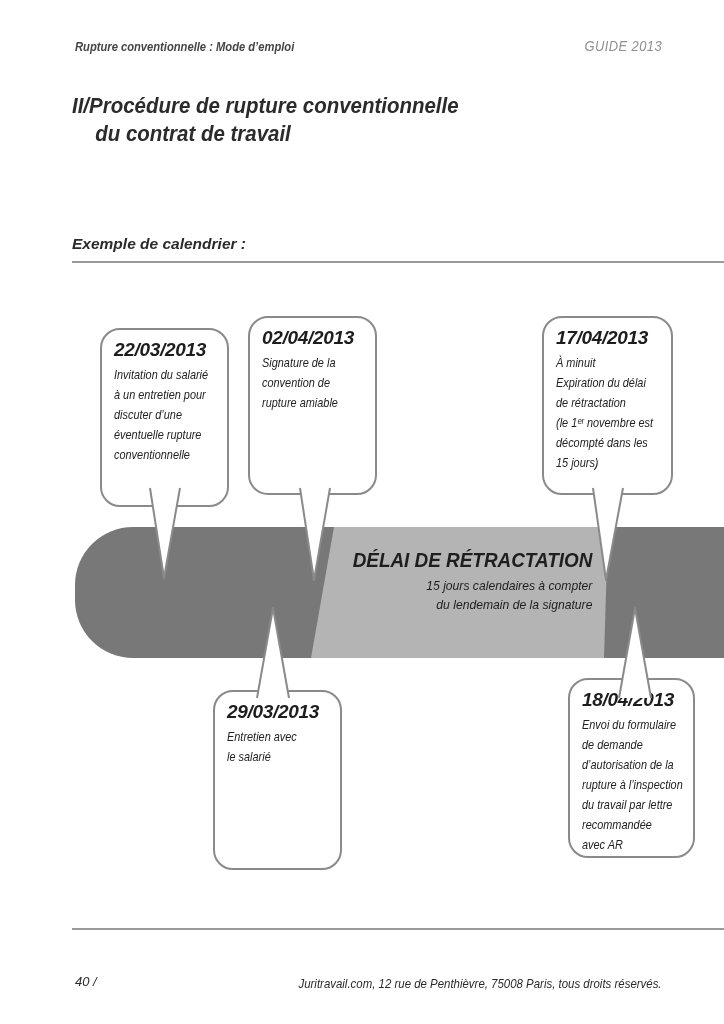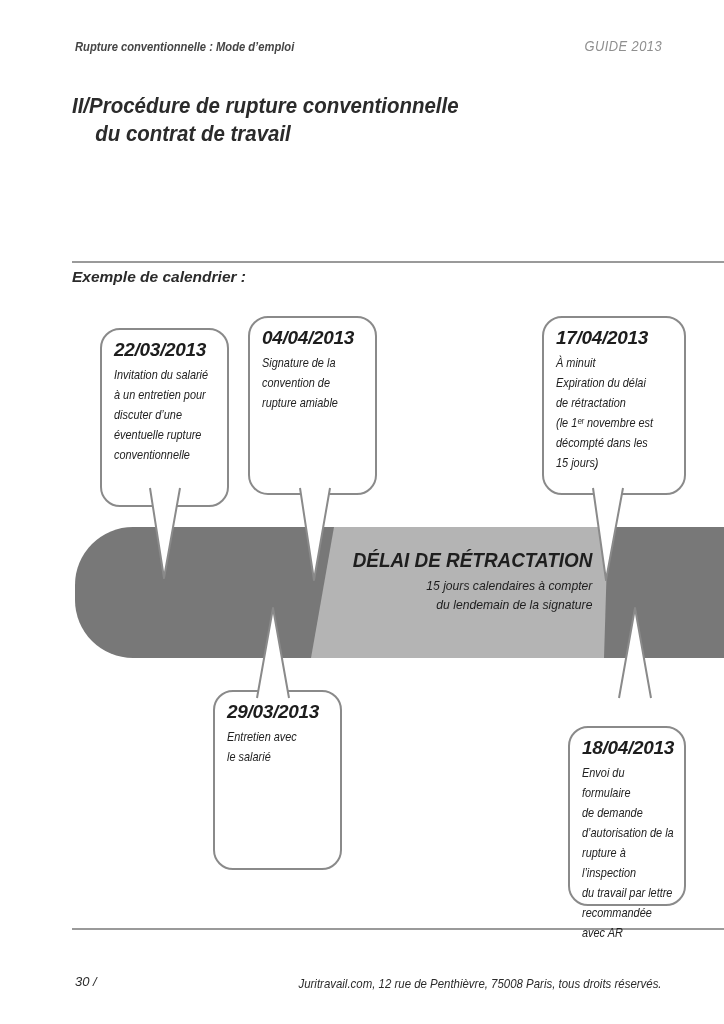--- a/index.html
+++ b/index.html
@@ -11,44 +11,44 @@
   .hdr-left{left:75px;top:39px;font-size:13px;font-weight:bold;color:#454545;
             transform:scaleX(0.86);transform-origin:0 0;white-space:nowrap;}
   .hdr-right{right:62px;top:37px;font-size:15px;color:#8f8f8f;
              transform:scaleX(0.86);transform-origin:100% 0;white-space:nowrap;letter-spacing:.5px;}
 
   
   .title{left:72px;top:92px;font-size:22px;font-weight:bold;color:#2b2b2b;line-height:28px;
          transform:scaleX(0.93);transform-origin:0 0;white-space:nowrap;}
   .title .l2{margin-left:25px;}
 
-  .section-label{left:72px;top:235px;font-size:15.5px;font-weight:bold;color:#2b2b2b;white-space:nowrap;margin-top:33px;}
+  .section-label{left:72px;top:235px;font-size:15.5px;font-weight:bold;color:#2b2b2b;white-space:nowrap;}
 
   .rule{left:72px;right:0;height:0;border-top:2px solid #9a9a9a;}
   .rule-top{top:261px;}
   .rule-bottom{top:928px;}
 
   
   .layer{position:absolute;left:0;top:0;width:724px;height:1024px;pointer-events:none;}
   .layer-band{z-index:1;}
   .layer-tails{z-index:4;}
   .tail{fill:#ffffff;stroke:#8a8a8a;stroke-width:2;stroke-linejoin:round;}
 
   
   .bubble{position:absolute;z-index:2;background:#fff;border:2px solid #8a8a8a;border-radius:20px;
           box-sizing:border-box;padding:9px 8px 9px 12px;}
   .bubble-date{font-size:19px;font-weight:bold;color:#1d1d1d;letter-spacing:-0.3px;
                margin-bottom:4px;white-space:nowrap;}
   .bubble-body{font-size:13px;line-height:20px;color:#222;white-space:pre-line;
                width:119%;transform:scaleX(0.84);transform-origin:0 0;}
   .b1{left:100px;top:316px;width:129px;height:179px;margin-top:12px;}
   .b2{left:248px;top:316px;width:129px;height:179px;}
-  .b3{left:542px;top:316px;width:144px;height:179px;}
+  .b3{left:542px;top:316px;width:131px;height:179px;}
   .b4{left:213px;top:690px;width:129px;height:180px;}
-  .b5{left:568px;top:726px;width:118px;height:180px;}
+  .b5{left:568px;top:678px;width:127px;height:180px;}
 
   
   .band-label{left:334px;top:547px;width:272px;text-align:right;z-index:3;}
   .band-title{font-size:21px;line-height:26px;font-weight:bold;color:#1e1e1e;
               transform:scaleX(0.9);transform-origin:50% 0;white-space:nowrap;margin-bottom:3px;}
   .band-sub{font-size:13.5px;line-height:19px;color:#1e1e1e;white-space:pre-line;
             transform:scaleX(0.9);transform-origin:50% 0;}
 
   
   .footer-page{left:75px;top:974px;font-size:13px;color:#2b2b2b;}
@@ -78,21 +78,21 @@
 
   <div class="bubble b1">
     <div class="bubble-date">22/03/2013</div>
     <div class="bubble-body">Invitation du salarié
 à un entretien pour
 discuter d’une
 éventuelle rupture
 conventionnelle</div>
   </div>
   <div class="bubble b2">
-    <div class="bubble-date">04/04/2013</div>
+    <div class="bubble-date">02/04/2013</div>
     <div class="bubble-body">Signature de la
 convention de
 rupture amiable</div>
   </div>
   <div class="bubble b3">
     <div class="bubble-date">17/04/2013</div>
     <div class="bubble-body">À minuit
 Expiration du délai
 de rétractation
 (le 1ᵉʳ novembre est
@@ -123,16 +123,16 @@
 
   <svg class="layer layer-tails" viewBox="0 0 724 1024">
     <path class="tail" d="M150 488 L164 578 L180 488"></path>
     <path class="tail" d="M300 488 L314 580 L330 488"></path>
     <path class="tail" d="M593 488 L606 580 L623 488"></path>
     <path class="tail" d="M257 698 L273 608 L289 698"></path>
     <path class="tail" d="M619 698 L635 608 L651 698"></path>
   </svg>
 
   <div class="abs rule rule-bottom"></div>
-  <div class="abs footer-page">30 /</div>
+  <div class="abs footer-page">40 /</div>
   <div class="abs footer-address">Juritravail.com, 12 rue de Penthièvre, 75008 Paris, tous droits réservés.</div>
 
 </div>
 
 </body></html>

